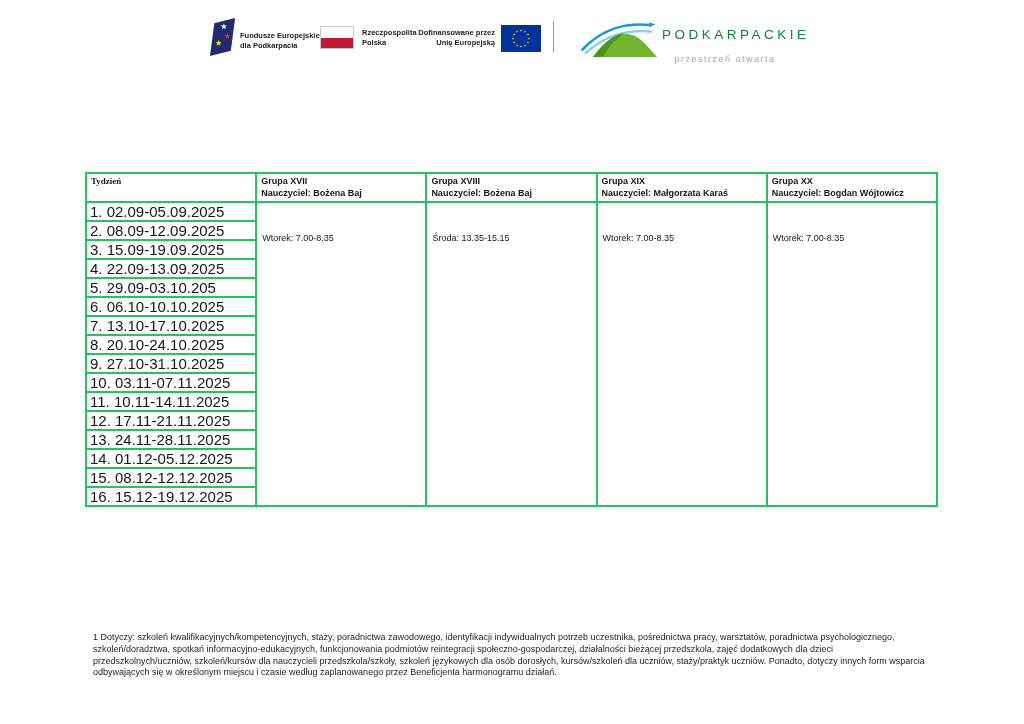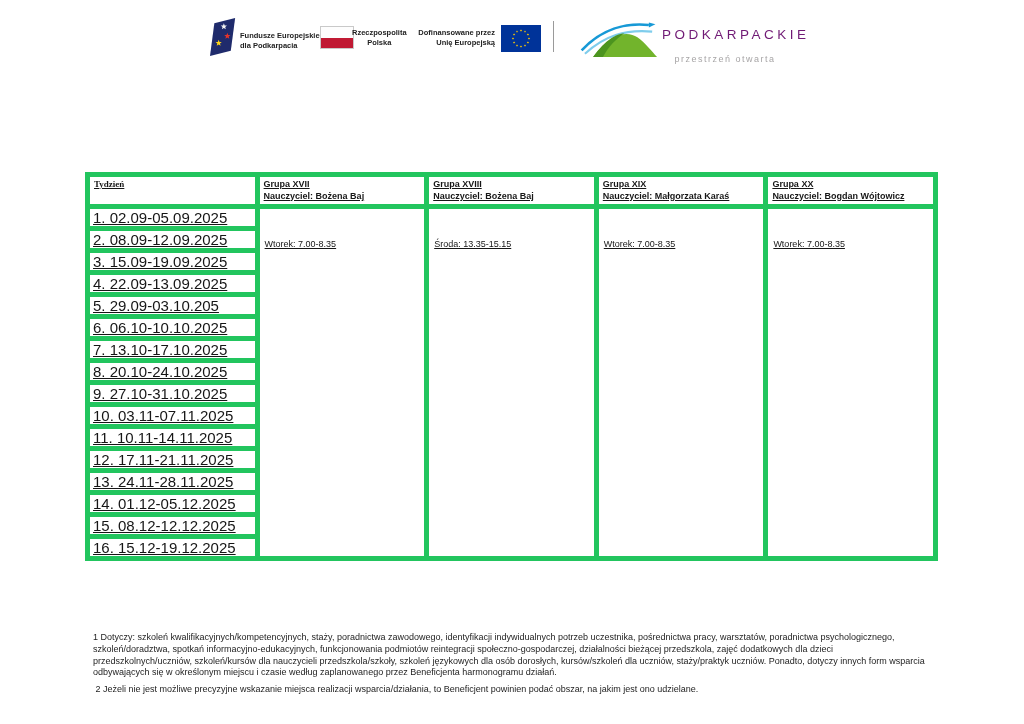--- a/index.html
+++ b/index.html
@@ -14,38 +14,38 @@
   .logos { position:absolute; left:0; top:0; width:1024px; height:75px; }
   .logo-caption { display:flex; flex-direction:column; font-weight:bold; font-size:7.5px; line-height:9.5px; color:#222; }
   .logo-caption.right { text-align:right; }
 
   .fe-flag { position:absolute; left:210px; top:16px; width:26px; height:42px; }
   .fe-caption { position:absolute; left:240px; top:31px; }
 
   .pl-flag { position:absolute; left:320px; top:26px; width:34px; height:23px; border:1px solid #c9c9c9; }
   .pl-white { height:50%; background:#fdfdfd; }
   .pl-red { height:50%; background:#c01933; }
-  .pl-caption { position:absolute; left:352px; top:28px;text-align:center; }
+  .pl-caption { position:absolute; left:362px; top:28px; }
 
   .eu-caption { position:absolute; left:415px; top:28px; width:80px; }
   .eu-flag { position:absolute; left:501px; top:25px; width:40px; height:27px; }
 
   .hdr-divider { position:absolute; left:553px; top:21px; width:1px; height:31px; background:#9a9a9a; }
 
   .podk-hill { position:absolute; left:580px; top:20px; width:82px; height:38px; }
-  .podk-title { position:absolute; left:662px; top:27px; font-size:13.5px; letter-spacing:3.5px; color:#701a75; font-weight:normal; }
+  .podk-title { position:absolute; left:662px; top:27px; font-size:13.5px; letter-spacing:3.5px; color:#15803d; font-weight:normal; }
   .podk-sub { position:absolute; left:662px; top:42px; width:126px; text-align:center; font-size:9px; letter-spacing:1.5px; color:#a7a5a6;margin-top:12px; }
 
   
   table.schedule {
     position:absolute; left:85px; top:172px; width:853px;
     border-collapse:collapse; table-layout:fixed;
   }
   table.schedule col { width:20%; }
-  table.schedule th, table.schedule td { border:5px solid #22c55e;text-decoration:underline; }
+  table.schedule th, table.schedule td { border:2px solid #22c55e; }
   table.schedule thead tr { height:28px; }
   table.schedule th {
     text-align:left; vertical-align:top; padding:2px 4px;
     font-size:9px; line-height:11.5px; font-weight:bold; color:#161616;
   }
   th.week-col { font-family:"Liberation Serif", serif; font-size:10px; }
   table.schedule tbody tr { height:14px; }
   td.week-cell {
     font-size:15px; padding:0 3px; vertical-align:middle; color:#161616;
     white-space:nowrap; overflow:hidden;
@@ -203,16 +203,15 @@
           <td class="week-cell">15. 08.12-12.12.2025</td>
         </tr>
       <tr>
           <td class="week-cell">16. 15.12-19.12.2025</td>
         </tr>
     </tbody>
   </table>
 
   <div class="footnotes">
     <p>1 Dotyczy: szkoleń kwalifikacyjnych/kompetencyjnych, staży, poradnictwa zawodowego, identyfikacji indywidualnych potrzeb uczestnika, pośrednictwa pracy, warsztatów, poradnictwa psychologicznego, szkoleń/doradztwa, spotkań informacyjno-edukacyjnych, funkcjonowania podmiotów reintegracji społeczno-gospodarczej, działalności bieżącej przedszkola, zajęć dodatkowych dla dzieci przedszkolnych/uczniów, szkoleń/kursów dla nauczycieli przedszkola/szkoły, szkoleń językowych dla osób dorosłych, kursów/szkoleń dla uczniów, staży/praktyk uczniów. Ponadto, dotyczy innych form wsparcia odbywających się w określonym miejscu i czasie według zaplanowanego przez Beneficjenta harmonogramu działań.</p>
-    <p> 2 Jeżeli nie jest możliwe precyzyjne wskazanie miejsca realizacji wsparcia/działania, to Beneficjent powinien podać obszar, na jakim jest ono udzielane.</p>
   </div>
 
 </div>
 
 </body></html>

